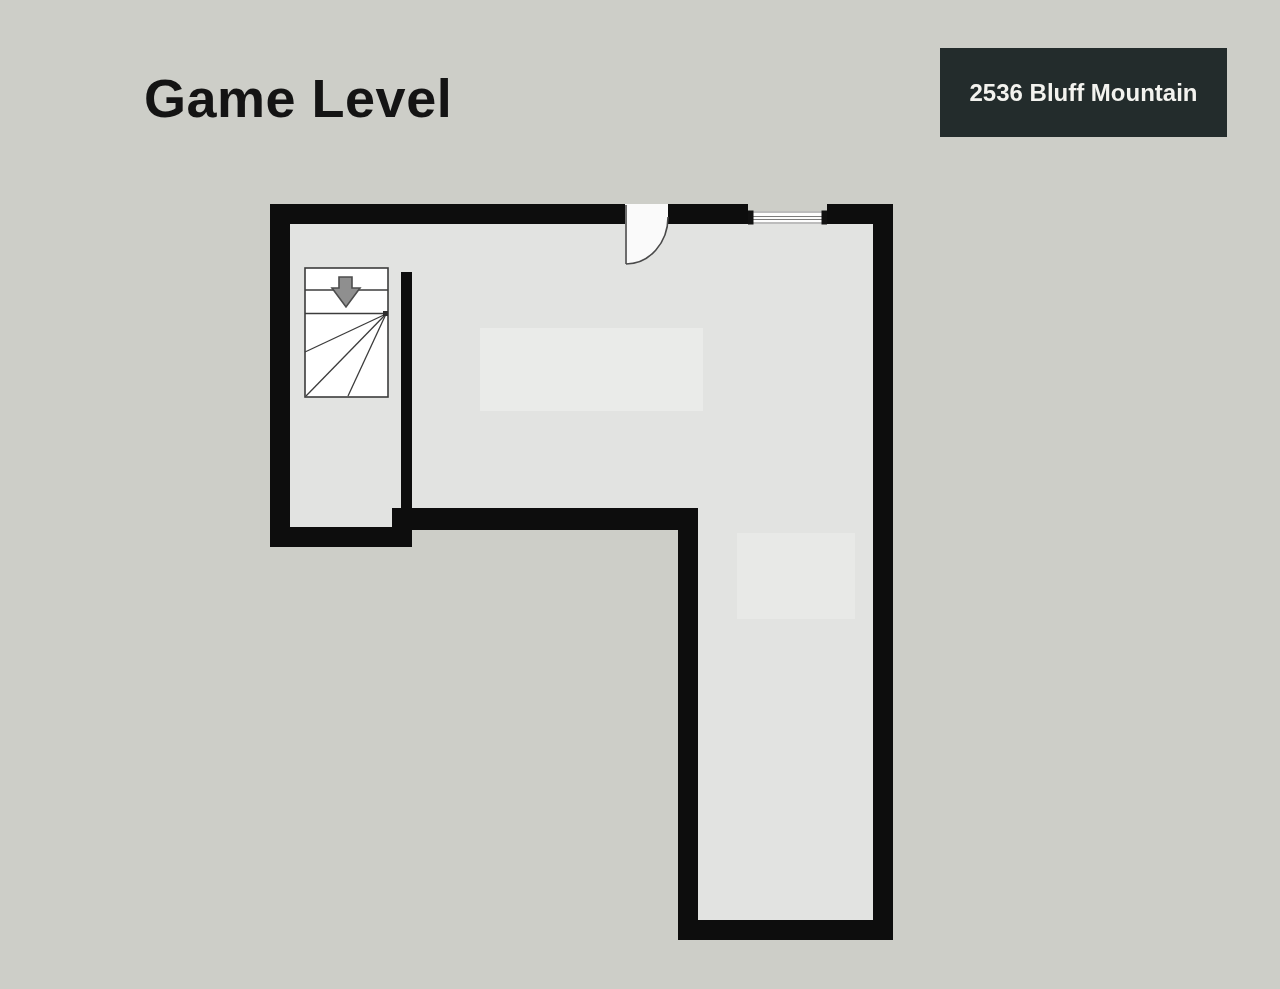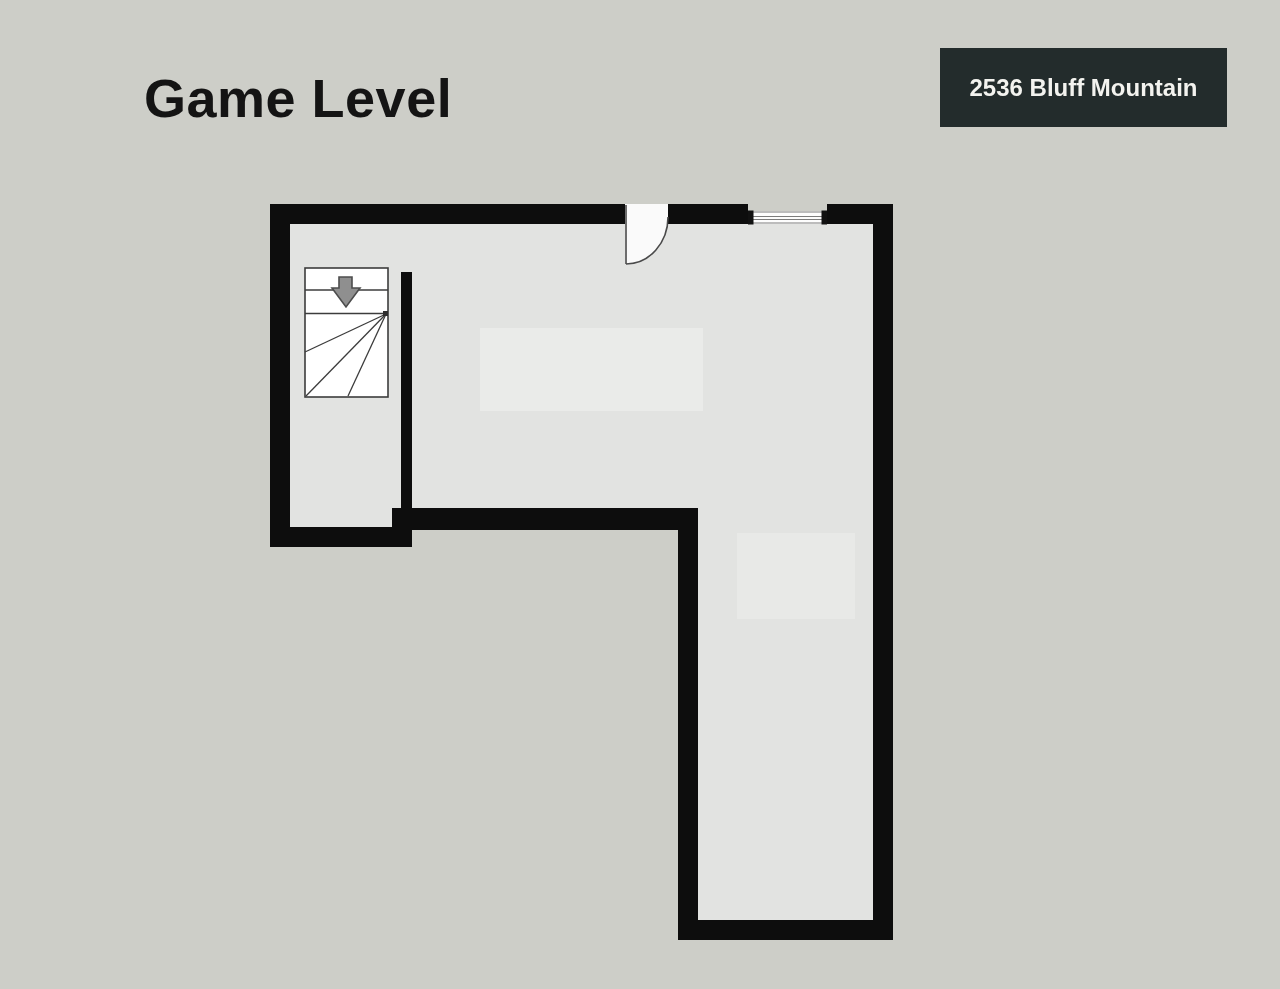--- a/index.html
+++ b/index.html
@@ -9,21 +9,21 @@
     font-family:"Liberation Sans", sans-serif;
     overflow:hidden;
   }
   .canvas{position:relative;width:1280px;height:989px;background:#cdcec8;padding-left:26px;}
   .page-title{
     position:absolute;left:144px;top:70px;
     font-size:54px;font-weight:800;letter-spacing:0.5px;
     color:#141414;margin:0;line-height:1.05;
   }
   .address-badge{
-    position:absolute;left:940px;top:48px;width:287px;height:79px;
+    position:absolute;left:940px;top:48px;width:287px;height:89px;
     background:#232c2c;color:#f3f3ef;
     display:flex;flex-direction:column;justify-content:center;align-items:center;
     font-size:24px;font-weight:800;line-height:31px;text-align:center;
   }
   .floorplan-svg{position:absolute;left:0;top:0;}
   .stair-line{stroke:#3c3c3c;stroke-width:1.3;fill:none;}
   .stair-box{stroke:#3c3c3c;stroke-width:1.6;}
   .door-stroke{stroke:#4a4a4a;stroke-width:1.6;fill:none;}
   .win-line{stroke:#7c7c7c;stroke-width:1.2;}
   .arrow{stroke:#4d4d4d;stroke-width:1.6;}

